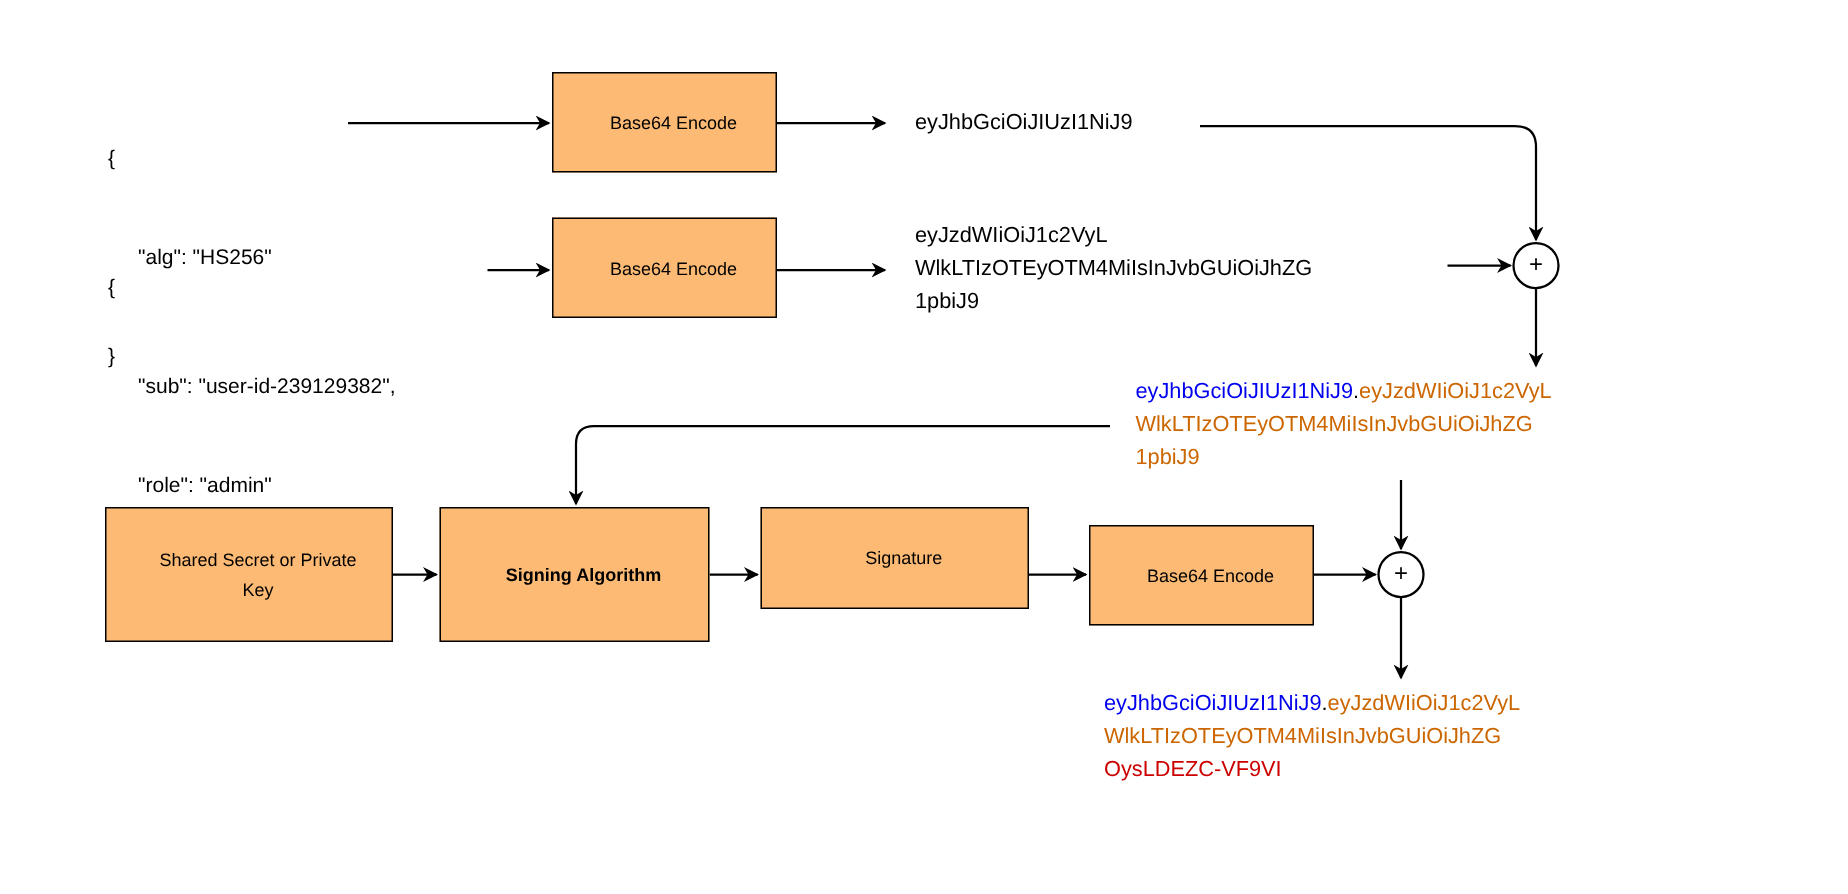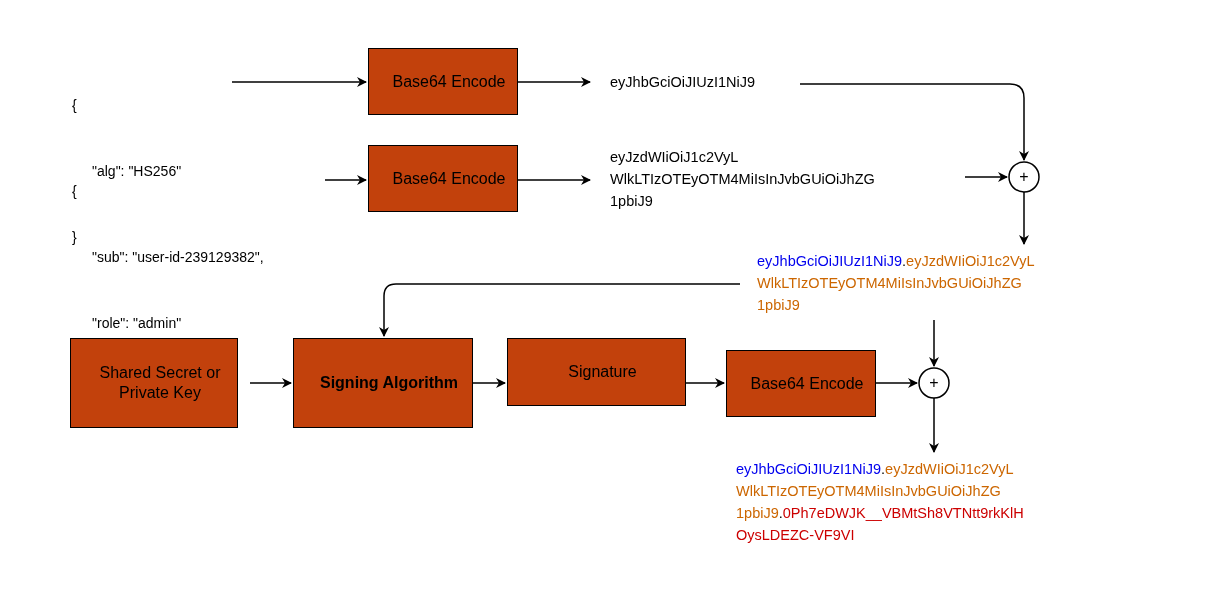--- a/index.html
+++ b/index.html
@@ -1,21 +1,21 @@
 <!DOCTYPE html>
 <html><head>
   <meta charset="utf-8">
   <style>
     html, body { margin: 0; padding: 0; background: #ffffff; }
     body { width: 1232px; height: 596px; position: relative; overflow: hidden;
       font-family: "Liberation Sans", sans-serif; color: #000; font-size: 14px; }
     .abs { position: absolute; }
     .code { line-height: 22px; white-space: pre; font-size: 14px; }
-    .box { position: absolute; border: 1.5px solid #000; box-sizing: border-box; background: #c2410c;
-      display: flex; align-items: center; justify-content: center; text-align: center; font-size: 16px; line-height: 20px; padding-left: 12px; }
+    .box { position: absolute; border: 1.5px solid #000; box-sizing: border-box; background: #fdba74;
+      display: flex; align-items: center; justify-content: center; text-align: center; font-size: 12px; line-height: 20px; padding-left: 12px; }
     .tok { font-size: 14.5px; line-height: 22px; white-space: nowrap; }
     .c-header { color: #0000EE; }
     .c-payload { color: #CC6600; }
     .c-sig { color: #CC0000; }
     .c-dot { color: #000; }
     svg.wires { position: absolute; left: 0; top: 0; }
   </style>
 </head>
 <body>
 
@@ -87,31 +87,30 @@
   <div>WlkLTIzOTEyOTM4MiIsInJvbGUiOiJhZG</div>
   <div>1pbiJ9</div>
 </div>
 
 <div class="abs tok" style="left:757px;top:250px;">
   <div><span class="c-header" style="color: rgb(0, 0, 238);">eyJhbGciOiJIUzI1NiJ9</span><span class="c-dot">.</span><span class="c-payload" style="color: rgb(204, 102, 0);">eyJzdWIiOiJ1c2VyL</span></div>
   <div class="c-payload" style="color: rgb(204, 102, 0);">WlkLTIzOTEyOTM4MiIsInJvbGUiOiJhZG</div>
   <div class="c-payload" style="color: rgb(204, 102, 0);">1pbiJ9</div>
 </div>
 
-<div class="box" style="left:70px;top:338px;width:168px;height:90px;">
+<div class="box" style="left:70px;top:338px;width:192px;height:90px;">
   <span style="max-width:140px;">Shared Secret or Private Key</span>
 </div>
 <div class="box" style="left:293px;top:338px;width:180px;height:90px;font-weight:bold;">
   <span>Signing Algorithm</span>
 </div>
 <div class="box" style="left:507px;top:338px;width:179px;height:68px;">
   <span>Signature</span>
 </div>
 <div class="box" style="left:726px;top:350px;width:150px;height:67px;">
   <span>Base64 Encode</span>
 </div>
 
 <div class="abs tok" style="left:736px;top:458px;">
   <div><span class="c-header" style="color: rgb(0, 0, 238);">eyJhbGciOiJIUzI1NiJ9</span><span class="c-dot">.</span><span class="c-payload" style="color: rgb(204, 102, 0);">eyJzdWIiOiJ1c2VyL</span></div>
   <div class="c-payload" style="color: rgb(204, 102, 0);">WlkLTIzOTEyOTM4MiIsInJvbGUiOiJhZG</div>
-  <div><span class="c-payload" style="color: rgb(204, 102, 0);">1pbiJ9</span><span class="c-dot">.</span><span class="c-sig" style="color: rgb(204, 0, 0);">0Ph7eDWJK__VBMtSh8VTNtt9rkKlH</span></div>
   <div class="c-sig" style="color: rgb(204, 0, 0);">OysLDEZC-VF9VI</div>
 </div>
 
 </body></html>

